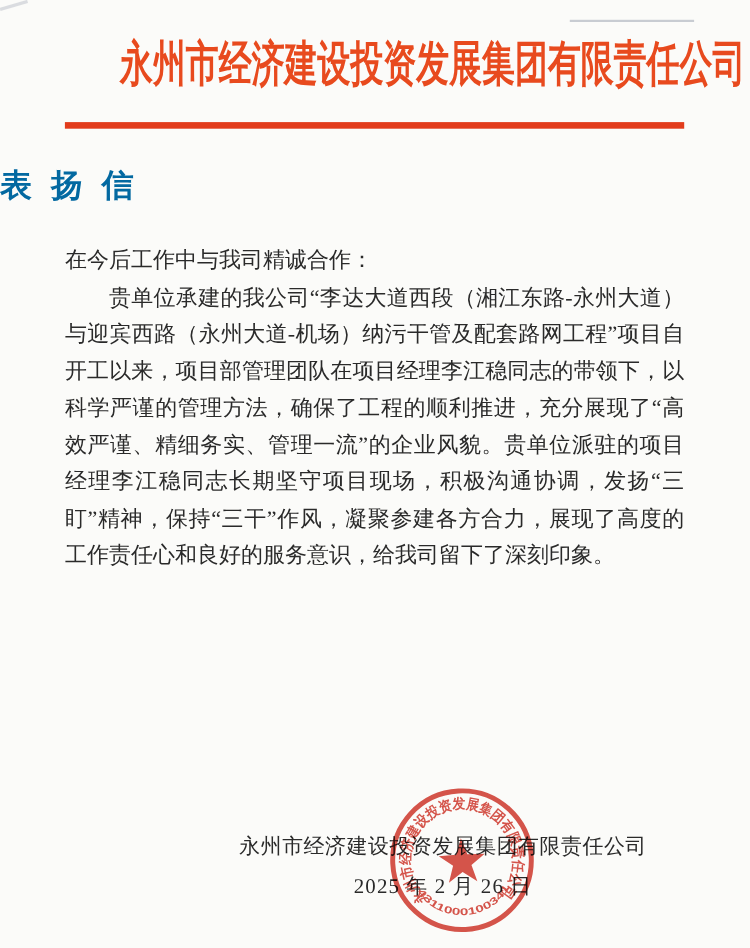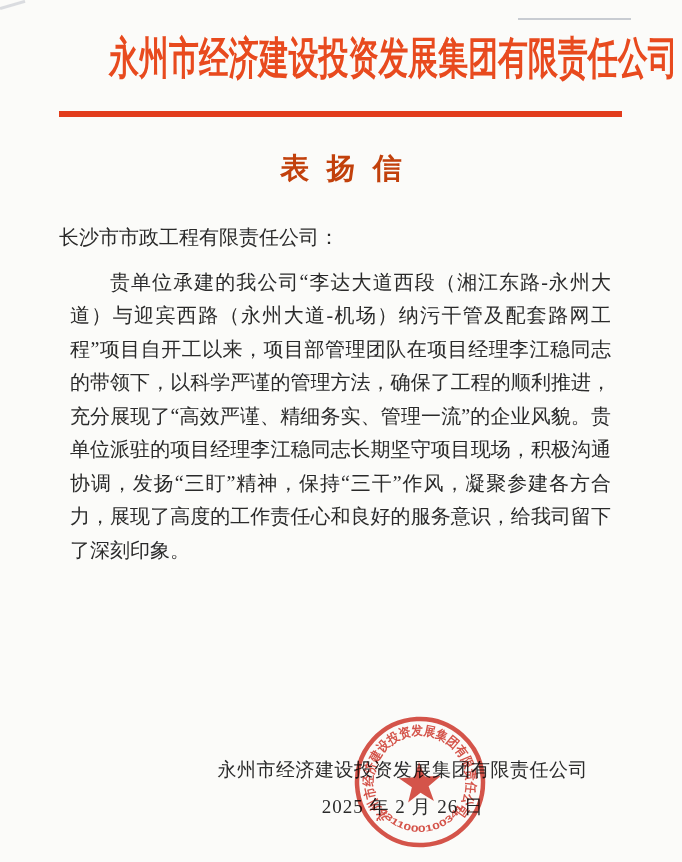--- a/index.html
+++ b/index.html
@@ -37,38 +37,38 @@
   }
   .divider {
     position: absolute; top: 111px; left: 59px;
     width: 563px; height: 6px;
     background: #e23c1c;
   }
 
   
   .letter-title {
     position: absolute; top: 149px; left: 0; width: 682px;
-    text-align: center;
+    text-align: left;
     font-size: 29px; font-weight: bold;
-    color: #c2410c;
+    color: #0369a1;
     word-spacing: 10px;
     white-space: pre;
   }
 
   
   .letter-body {
     position: absolute; top: 221px; left: 59px;
     width: 563px;
     font-size: 20px; line-height: 33.5px;
     color: #2a2a2a;
     text-align: justify;
     text-justify: inter-ideograph;
   }
   .letter-body .recipient { text-indent: 0; margin: 0; }
-  .letter-body p { margin: 11px; text-indent: 2em; }
+  .letter-body p { margin: 0; text-indent: 2em; }
 
   
   .sign-block {
     position: absolute; top: 757px; right: 94px;
     text-align: center;
     color: #2a2a2a;
   }
   .sign-company { font-size: 19px; letter-spacing: 0.5px; line-height: 26px; }
   .sign-date { margin-top: 12px; font-size: 19px; letter-spacing: 1px; line-height: 24px; }
 
@@ -92,21 +92,21 @@
   <div class="artifact-tl"></div>
   <div class="artifact-tr"></div>
 
   <div class="letterhead">永州市经济建设投资发展集团有限责任公司</div>
 
   <div class="divider"></div>
 
   <div class="letter-title">表 扬 信</div>
 
   <div class="letter-body">
-    <div class="recipient">长沙市市政工程有限责任公司：</div>
+    <div class="recipient">在今后工作中与我司精诚合作：</div>
     <p>贵单位承建的我公司“李达大道西段（湘江东路-永州大道）与迎宾西路（永州大道-机场）纳污干管及配套路网工程”项目自开工以来，项目部管理团队在项目经理李江稳同志的带领下，以科学严谨的管理方法，确保了工程的顺利推进，充分展现了“高效严谨、精细务实、管理一流”的企业风貌。贵单位派驻的项目经理李江稳同志长期坚守项目现场，积极沟通协调，发扬“三盯”精神，保持“三干”作风，凝聚参建各方合力，展现了高度的工作责任心和良好的服务意识，给我司留下了深刻印象。</p>
   </div>
 
   <div class="sign-block">
     <div class="sign-company">永州市经济建设投资发展集团有限责任公司</div>
     <div class="sign-date">2025 年 2 月 26 日</div>
   </div>
 
   <div class="seal">
     <svg width="136" height="136" viewBox="0 0 136 136">

